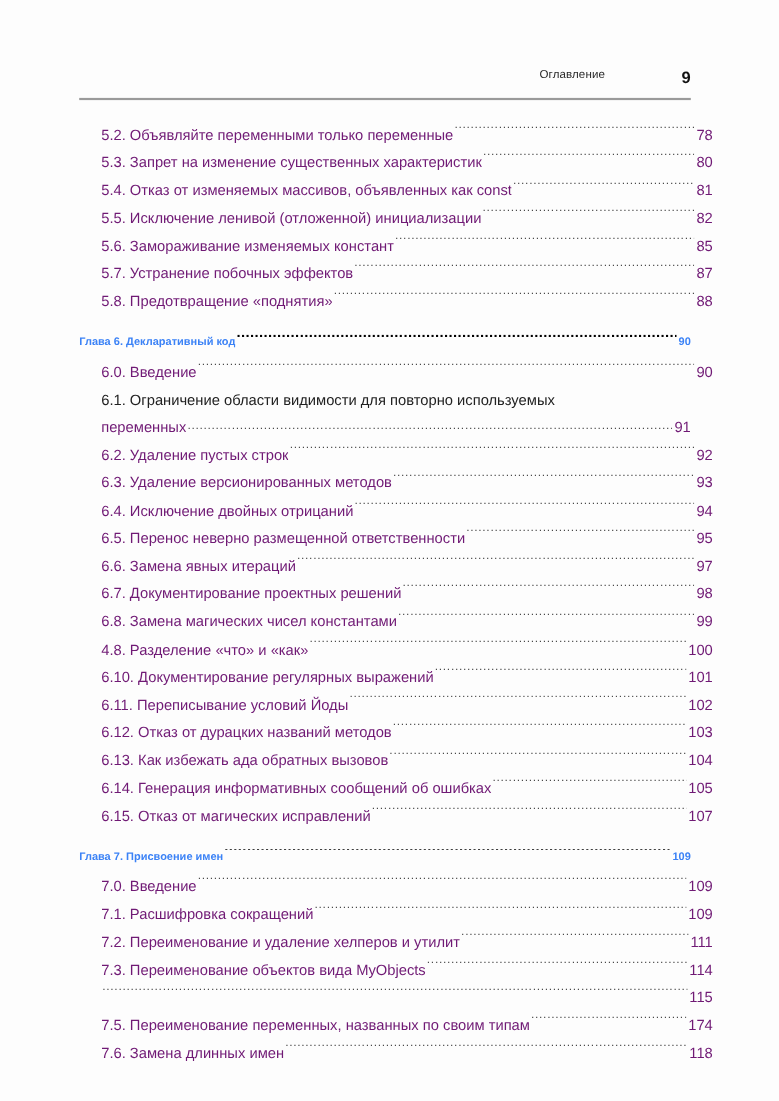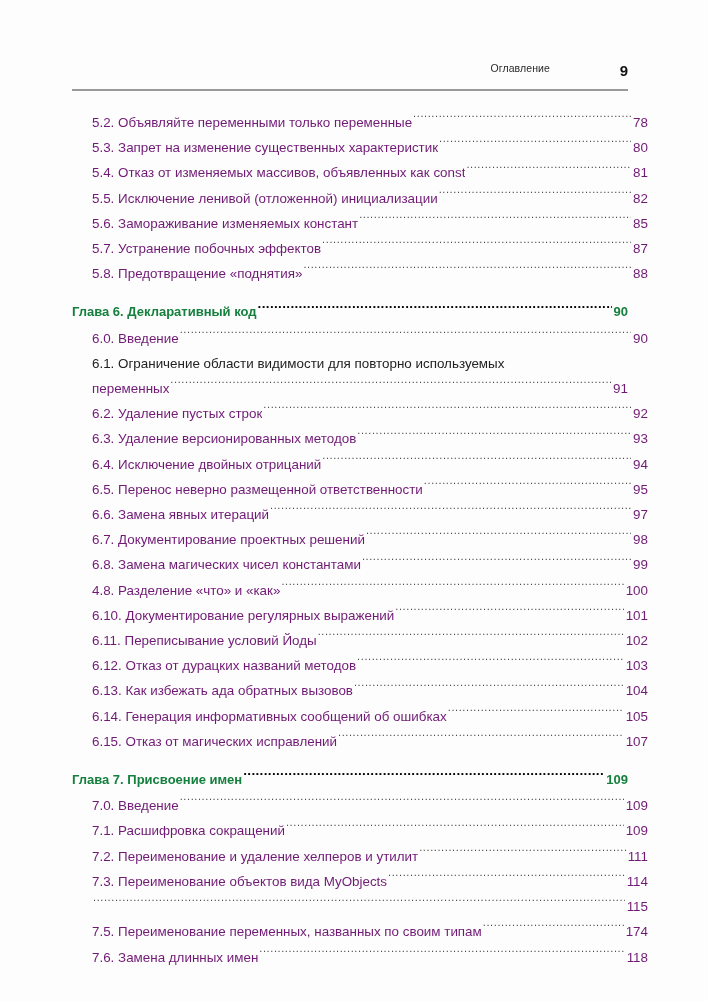--- a/index.html
+++ b/index.html
@@ -73,22 +73,22 @@
     white-space: nowrap;
   }
 
   .toc-row.section {
     padding-left: 20px;
   }
 
   .toc-row.chapter {
     padding-left: 0;
     font-weight: bold;
-    font-size: 13px;
-    color: #15803d;
+    font-size: 10px;
+    color: #3b82f6;
     margin-top: 13px;
     margin-bottom: 1px;
   }
 
   .toc-label {
     flex: 0 1 auto;
     overflow: hidden;
   }
 
   .toc-leader {
@@ -131,20 +131,21 @@
     padding-left: 20px;
   }
   .toc-wrap .wrap-first {
     font-size: 13.4px;
     line-height: 25.2px;
     color: #222;
     white-space: nowrap;
   }
   .toc-wrap .toc-row {
     padding-left: 0;
+    align-items: flex-end;
   }
 </style>
 </head>
 <body>
 
 <div class="page">
 
   <div class="running-head">
     <span class="running-head-title">Оглавление</span>
     <span class="running-head-folio">9</span>

